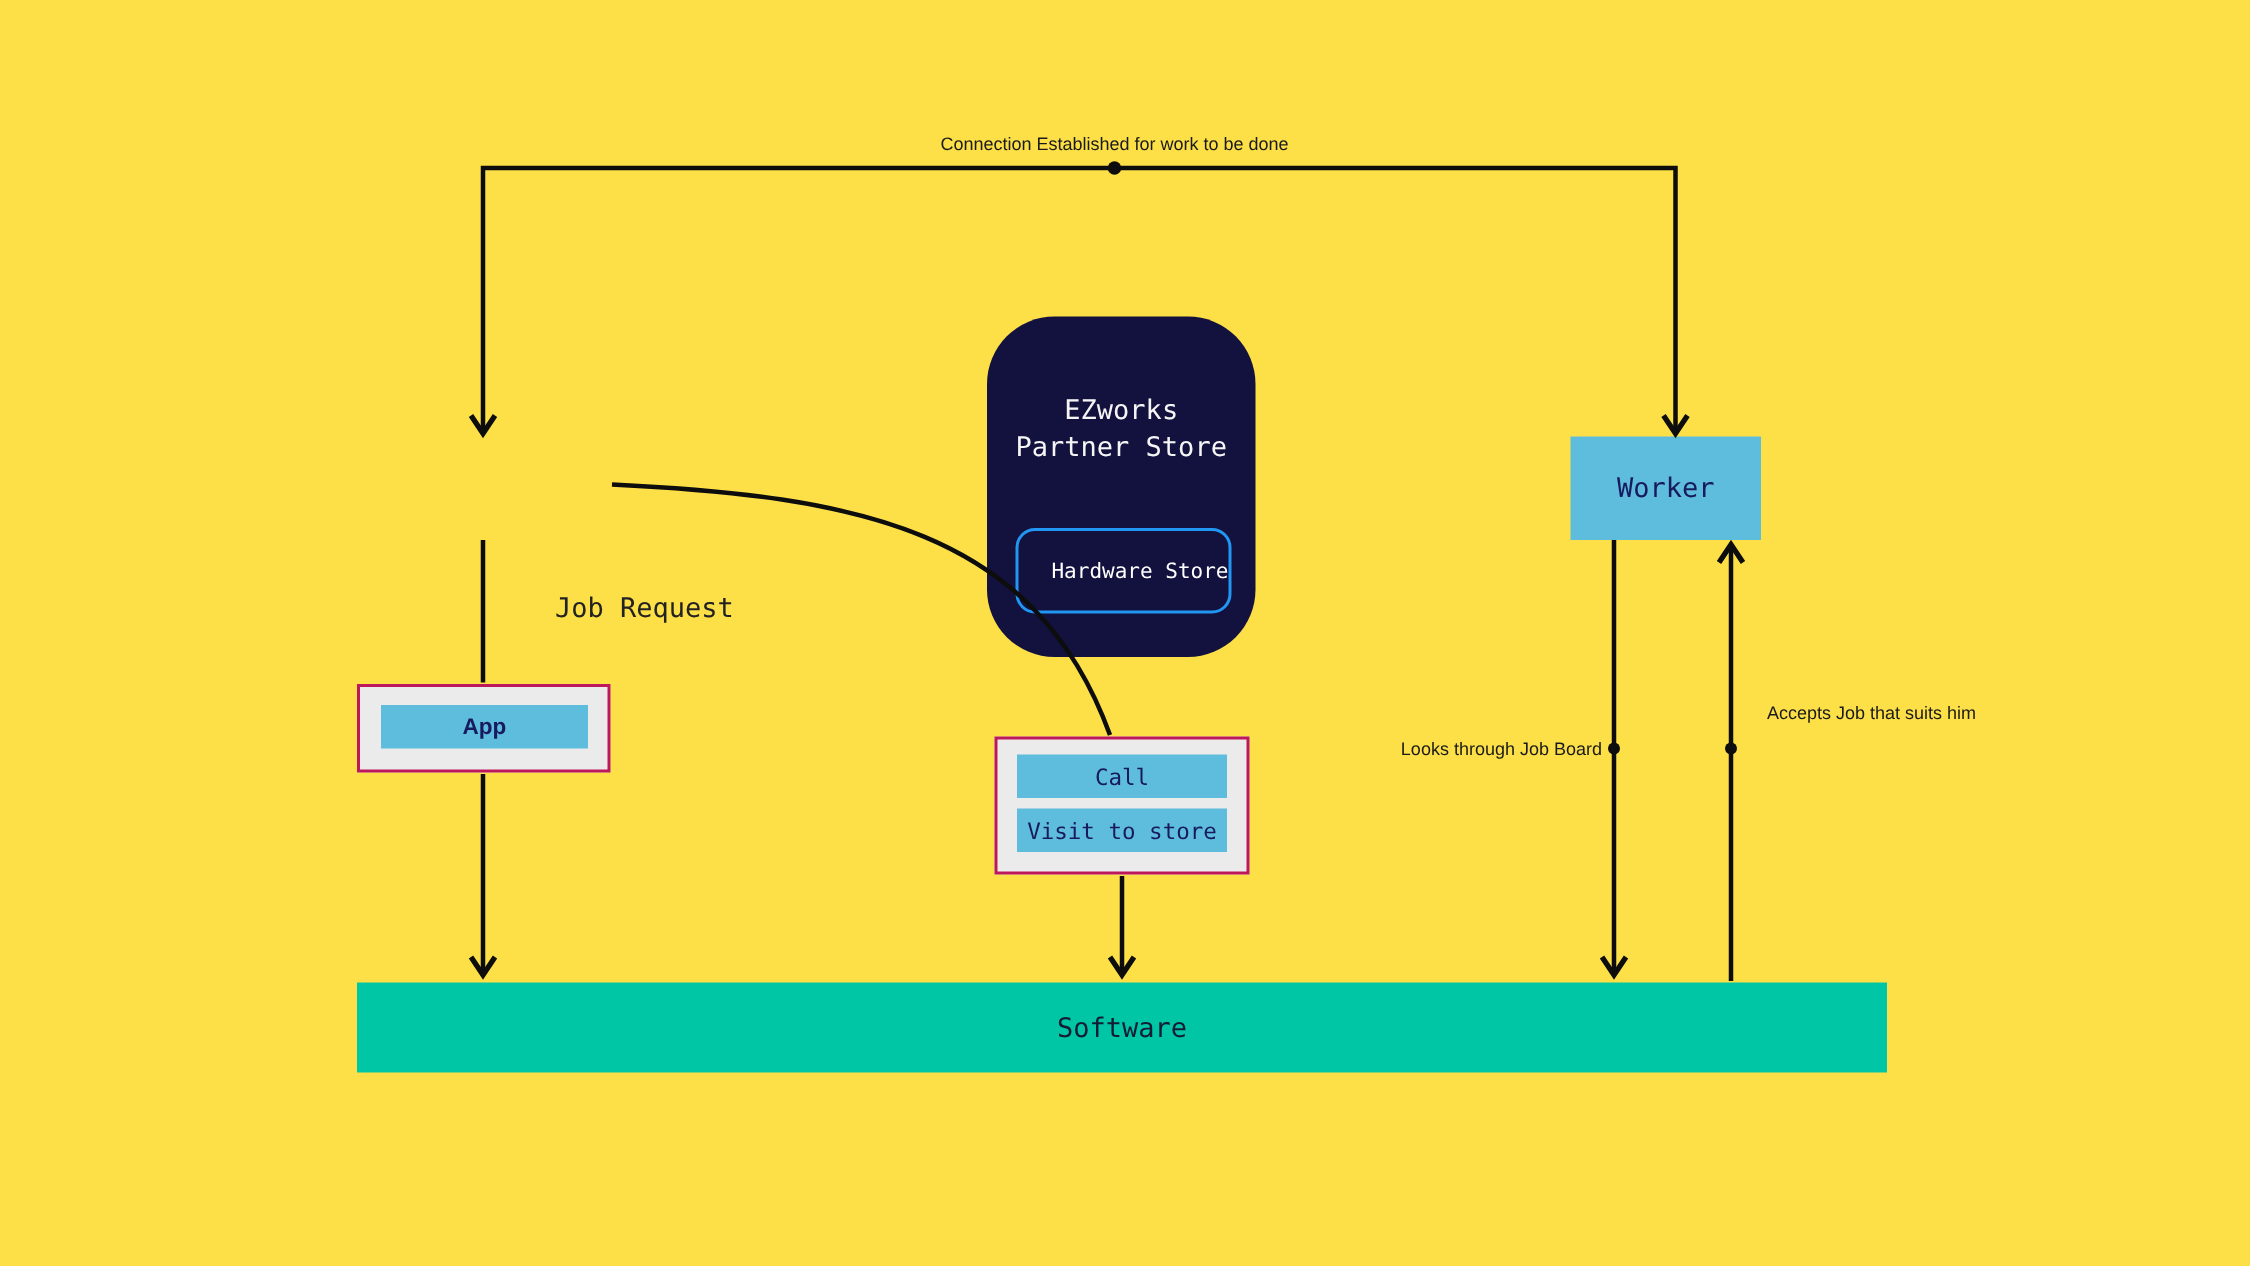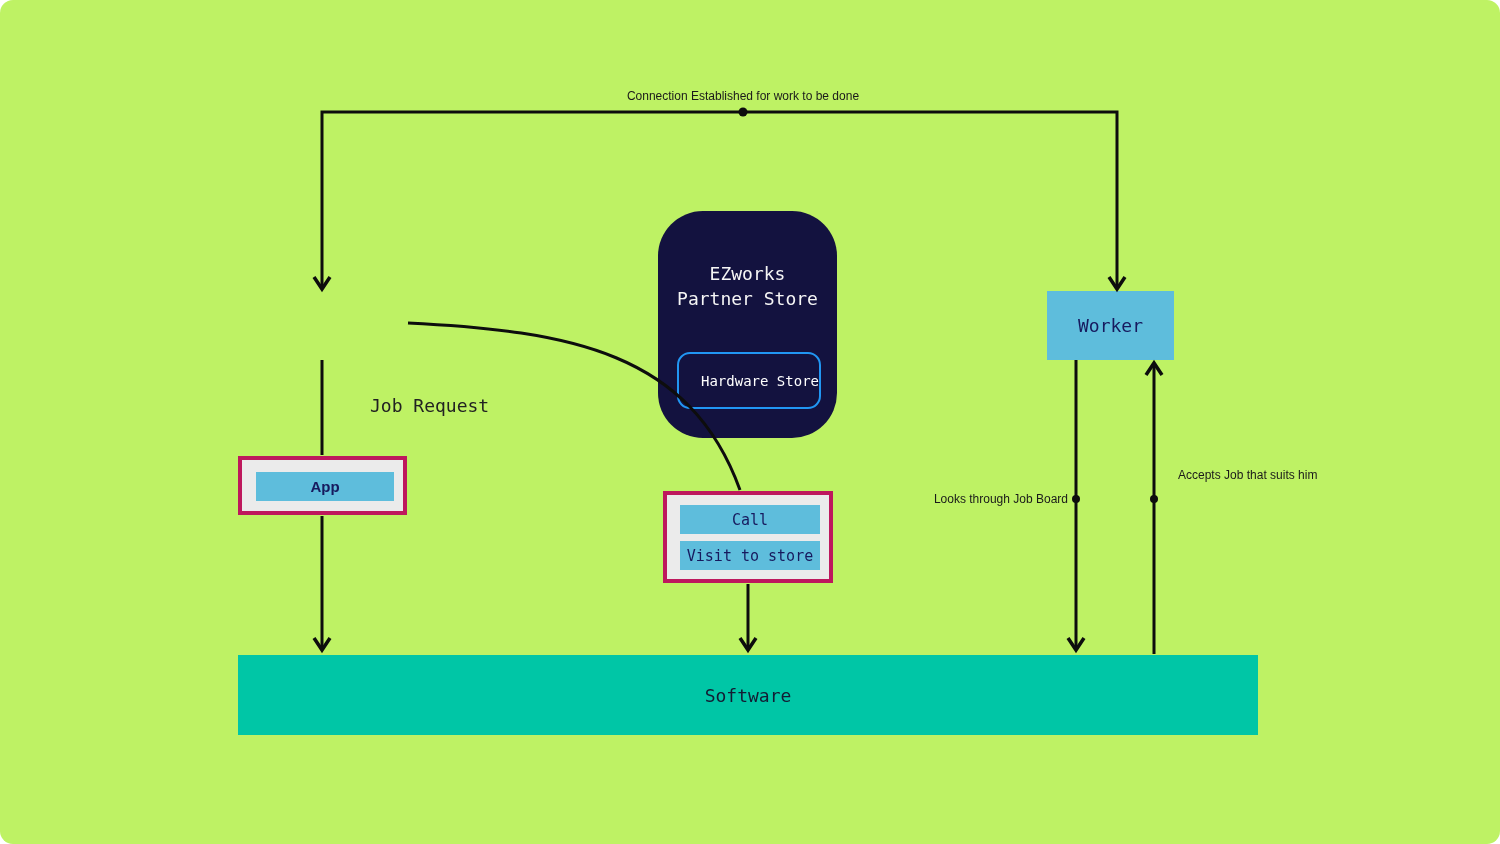--- a/index.html
+++ b/index.html
@@ -1,27 +1,27 @@
 <!DOCTYPE html>
 <html><head>
 <meta charset="utf-8">
 <style>
   html,body{margin:0;padding:0;background:#ffffff;}
   #canvas{
-    position:relative;width:1500px;height:844px;background:#bef264;
-    overflow:hidden;font-family:"Liberation Sans",sans-serif;border-radius:13px;
+    position:relative;width:1500px;height:844px;background:#fde047;
+    overflow:hidden;font-family:"Liberation Sans",sans-serif;
   }
   .mono{font-family:"DejaVu Sans Mono",monospace;}
   .abs{position:absolute;box-sizing:border-box;}
   .node{
     display:flex;align-items:center;justify-content:center;
     text-align:center;
   }
   .blue-node{background:#5EBDDC;color:#171A5E;font-size:18px;}
-  .panel{background:#EBEBEB;border:4px solid #be185d;}
+  .panel{background:#EBEBEB;border:2px solid #be185d;}
   .panel-inner{background:#5EBDDC;color:#171A5E;display:flex;align-items:center;justify-content:center;}
   .ez-box{background:#13123F;border-radius:45px;color:#F5F5F5;}
   .ez-title{position:absolute;left:0;top:50px;width:100%;text-align:center;font-size:18px;line-height:25px;color:#F5F5F5;}
   .hw-btn{
     position:absolute;left:19px;top:141px;width:140px;height:53px;
     border:2px solid #2196F3;border-radius:13px;background:transparent;
     color:#FFFFFF;font-size:14px;display:flex;align-items:center;justify-content:flex-end;
   }
   .small-label{font-size:12px;color:#1A1A1A;white-space:nowrap;}
   .teal-bar{background:#00C6A6;color:#131C33;font-size:18px;}
@@ -105,17 +105,17 @@
       <span>Call</span>
     </div>
     <div class="panel-inner mono" style="position:absolute;left:13px;top:46px;width:140px;height:29px;font-size:15px;">
       <span>Visit to store</span>
     </div>
   </div>
 
   <div class="abs small-label" style="right:432px;top:492px;">Looks through Job Board</div>
   <div class="abs small-label" style="left:1162px;top:468px;margin-left:16px;">Accepts Job that suits him</div>
 
-  <div class="abs node teal-bar mono" style="left:238px;top:655px;width:1020px;height:80px;text-align:center;">
+  <div class="abs node teal-bar mono" style="left:238px;top:655px;width:1020px;height:60px;text-align:center;">
     <span>Software</span>
   </div>
 
 </div>
 
 </body></html>

